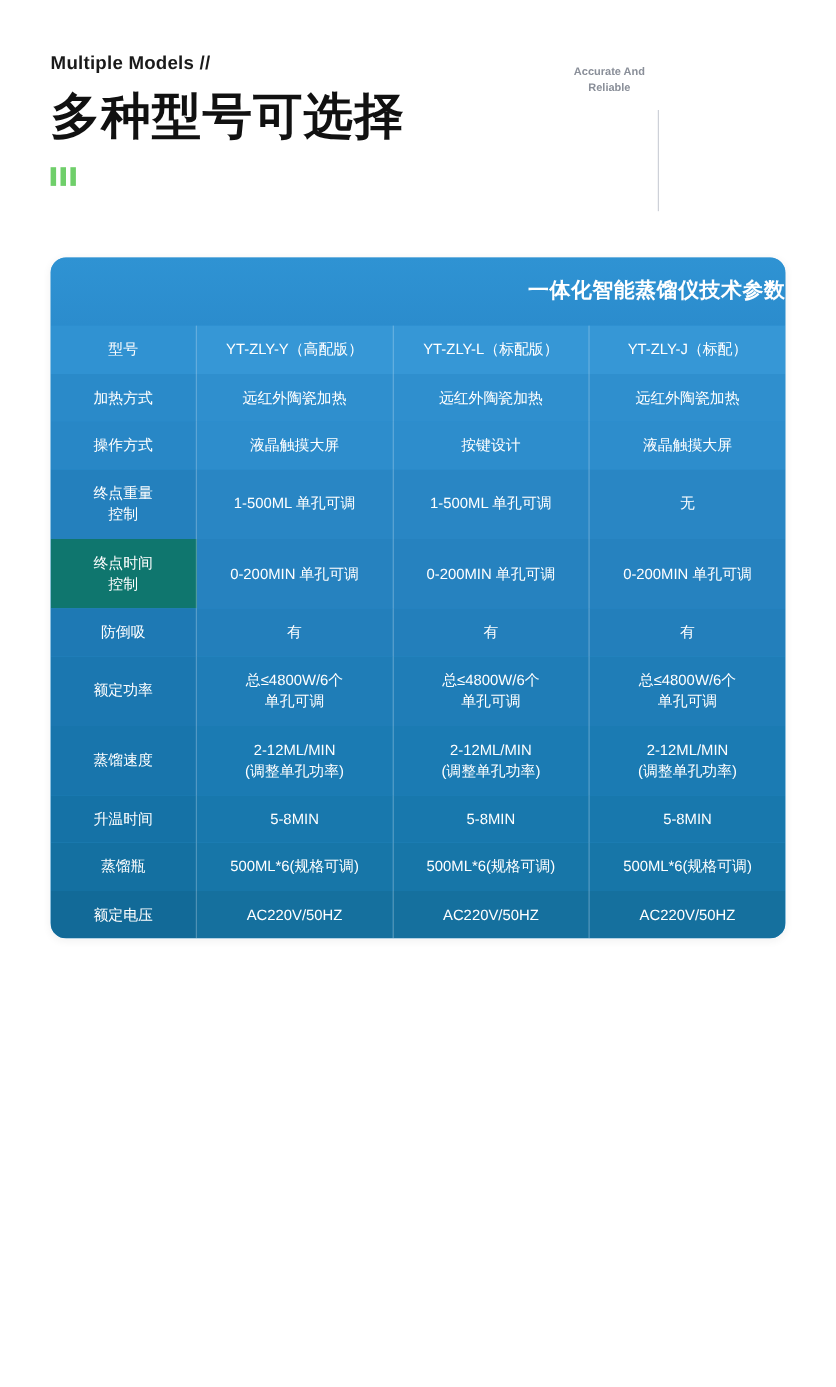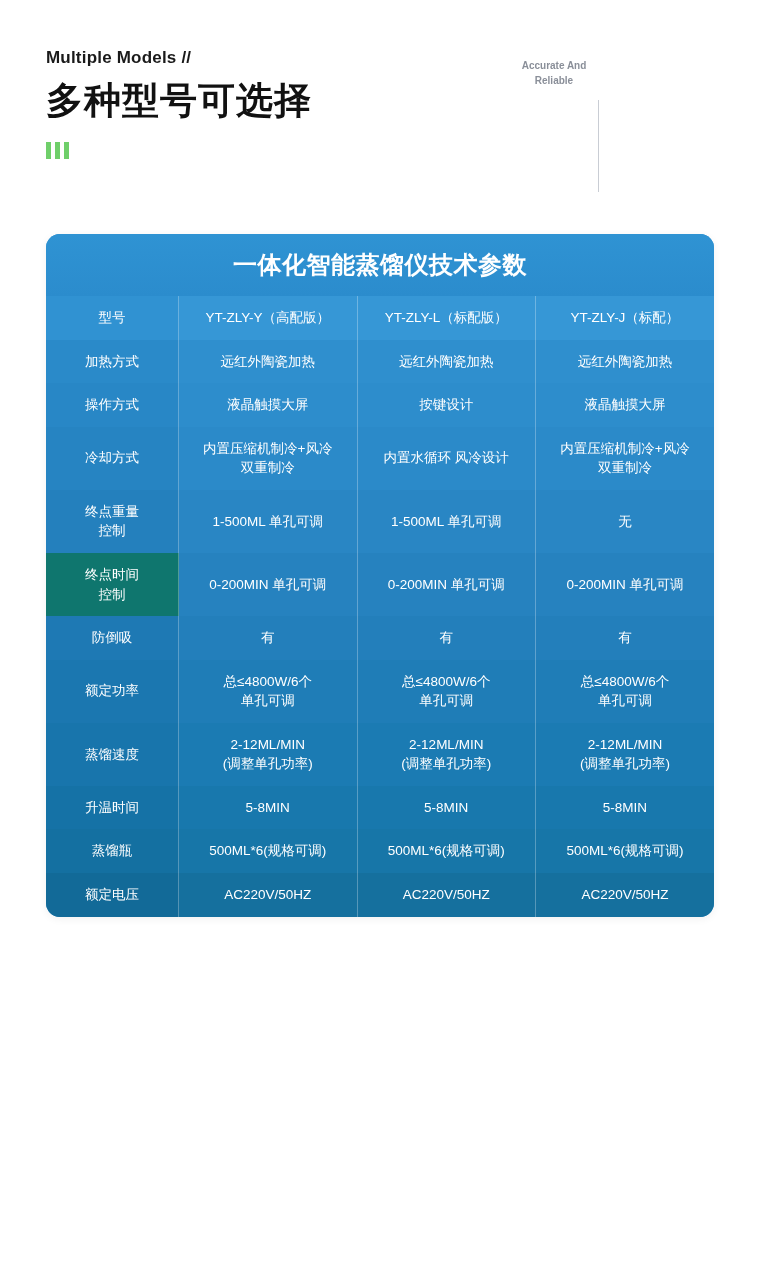--- a/index.html
+++ b/index.html
@@ -30,21 +30,21 @@
   }
   .eyebrow {
     font-size: 17px;
     font-weight: bold;
     color: #1a1a1a;
     letter-spacing: 0.2px;
     margin: 0 0 10px 0;
   }
   .main-title {
     font-family: "DejaVu Sans", "Liberation Sans", sans-serif;
-    font-size: 37px;
+    font-size: 45px;
     font-weight: bold;
     color: #111111;
     letter-spacing: 1px;
     margin: 0;
     line-height: 1.25;
   }
   .accent-bars {
     margin-top: 18px;
     display: flex;
     gap: 4px;
@@ -85,23 +85,23 @@
     top: 234px;
     width: 668px;
     border-radius: 14px;
     overflow: hidden;
     background: #2b8fd0;
     box-shadow: 0 2px 8px rgba(0,0,0,0.06);
   }
   .card-title {
     height: 62px;
     line-height: 62px;
-    text-align: center;
+    text-align: right;
     color: #ffffff;
-    font-size: 24px;
+    font-size: 19px;
     font-weight: bold;
     letter-spacing: 0.5px;
     background: linear-gradient(180deg, #2f93d3 0%, #2b8ccd 100%);
   }
   table.spec {
     width: 100%;
     border-collapse: collapse;
     table-layout: fixed;
   }
   table.spec td {
@@ -211,36 +211,20 @@
             <td>
               <span class="cell-line">液晶触摸大屏</span>
             </td>
             <td>
               <span class="cell-line">按键设计</span>
             </td>
             <td>
               <span class="cell-line">液晶触摸大屏</span>
             </td>
           </tr>
-          <tr class="r3">
-            <td class="label">
-              <span class="cell-line">冷却方式</span>
-            </td>
-            <td>
-              <span class="cell-line">内置压缩机制冷+风冷</span>
-              <span class="cell-line">双重制冷</span>
-            </td>
-            <td>
-              <span class="cell-line">内置水循环 风冷设计</span>
-            </td>
-            <td>
-              <span class="cell-line">内置压缩机制冷+风冷</span>
-              <span class="cell-line">双重制冷</span>
-            </td>
-          </tr>
           <tr class="r4">
             <td class="label">
               <span class="cell-line">终点重量</span>
               <span class="cell-line">控制</span>
             </td>
             <td>
               <span class="cell-line">1-500ML 单孔可调</span>
             </td>
             <td>
               <span class="cell-line">1-500ML 单孔可调</span>

